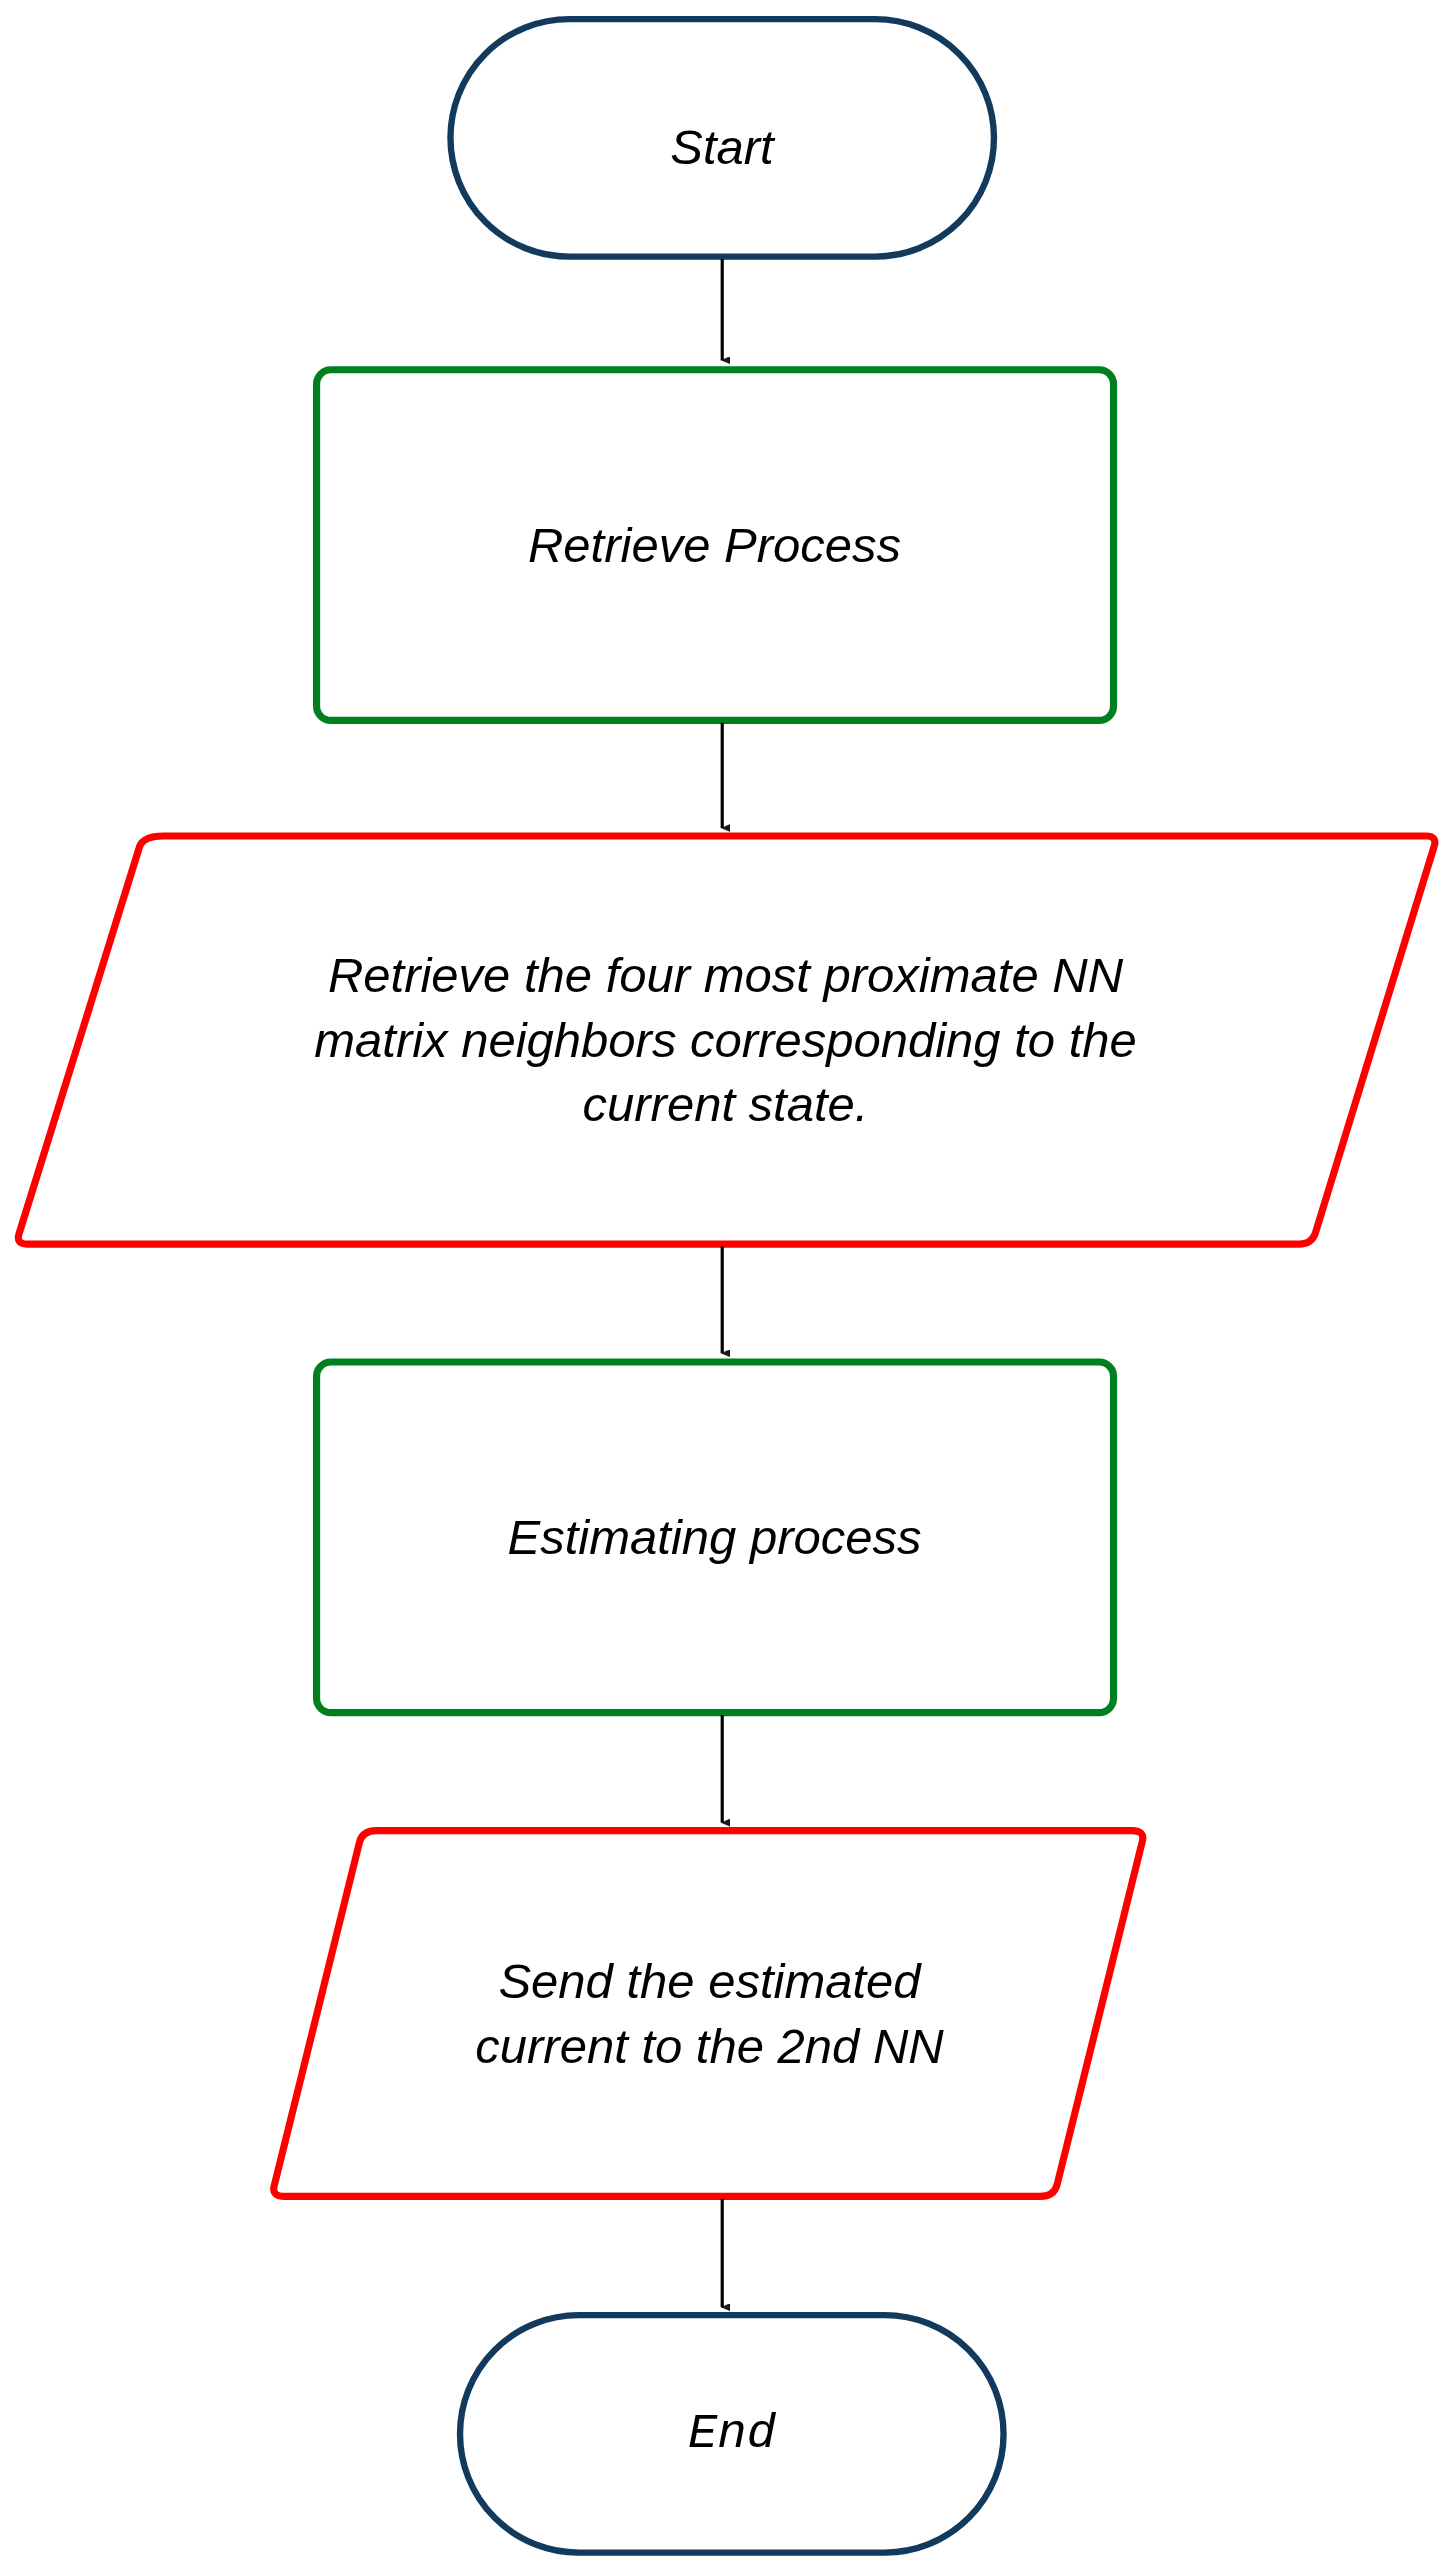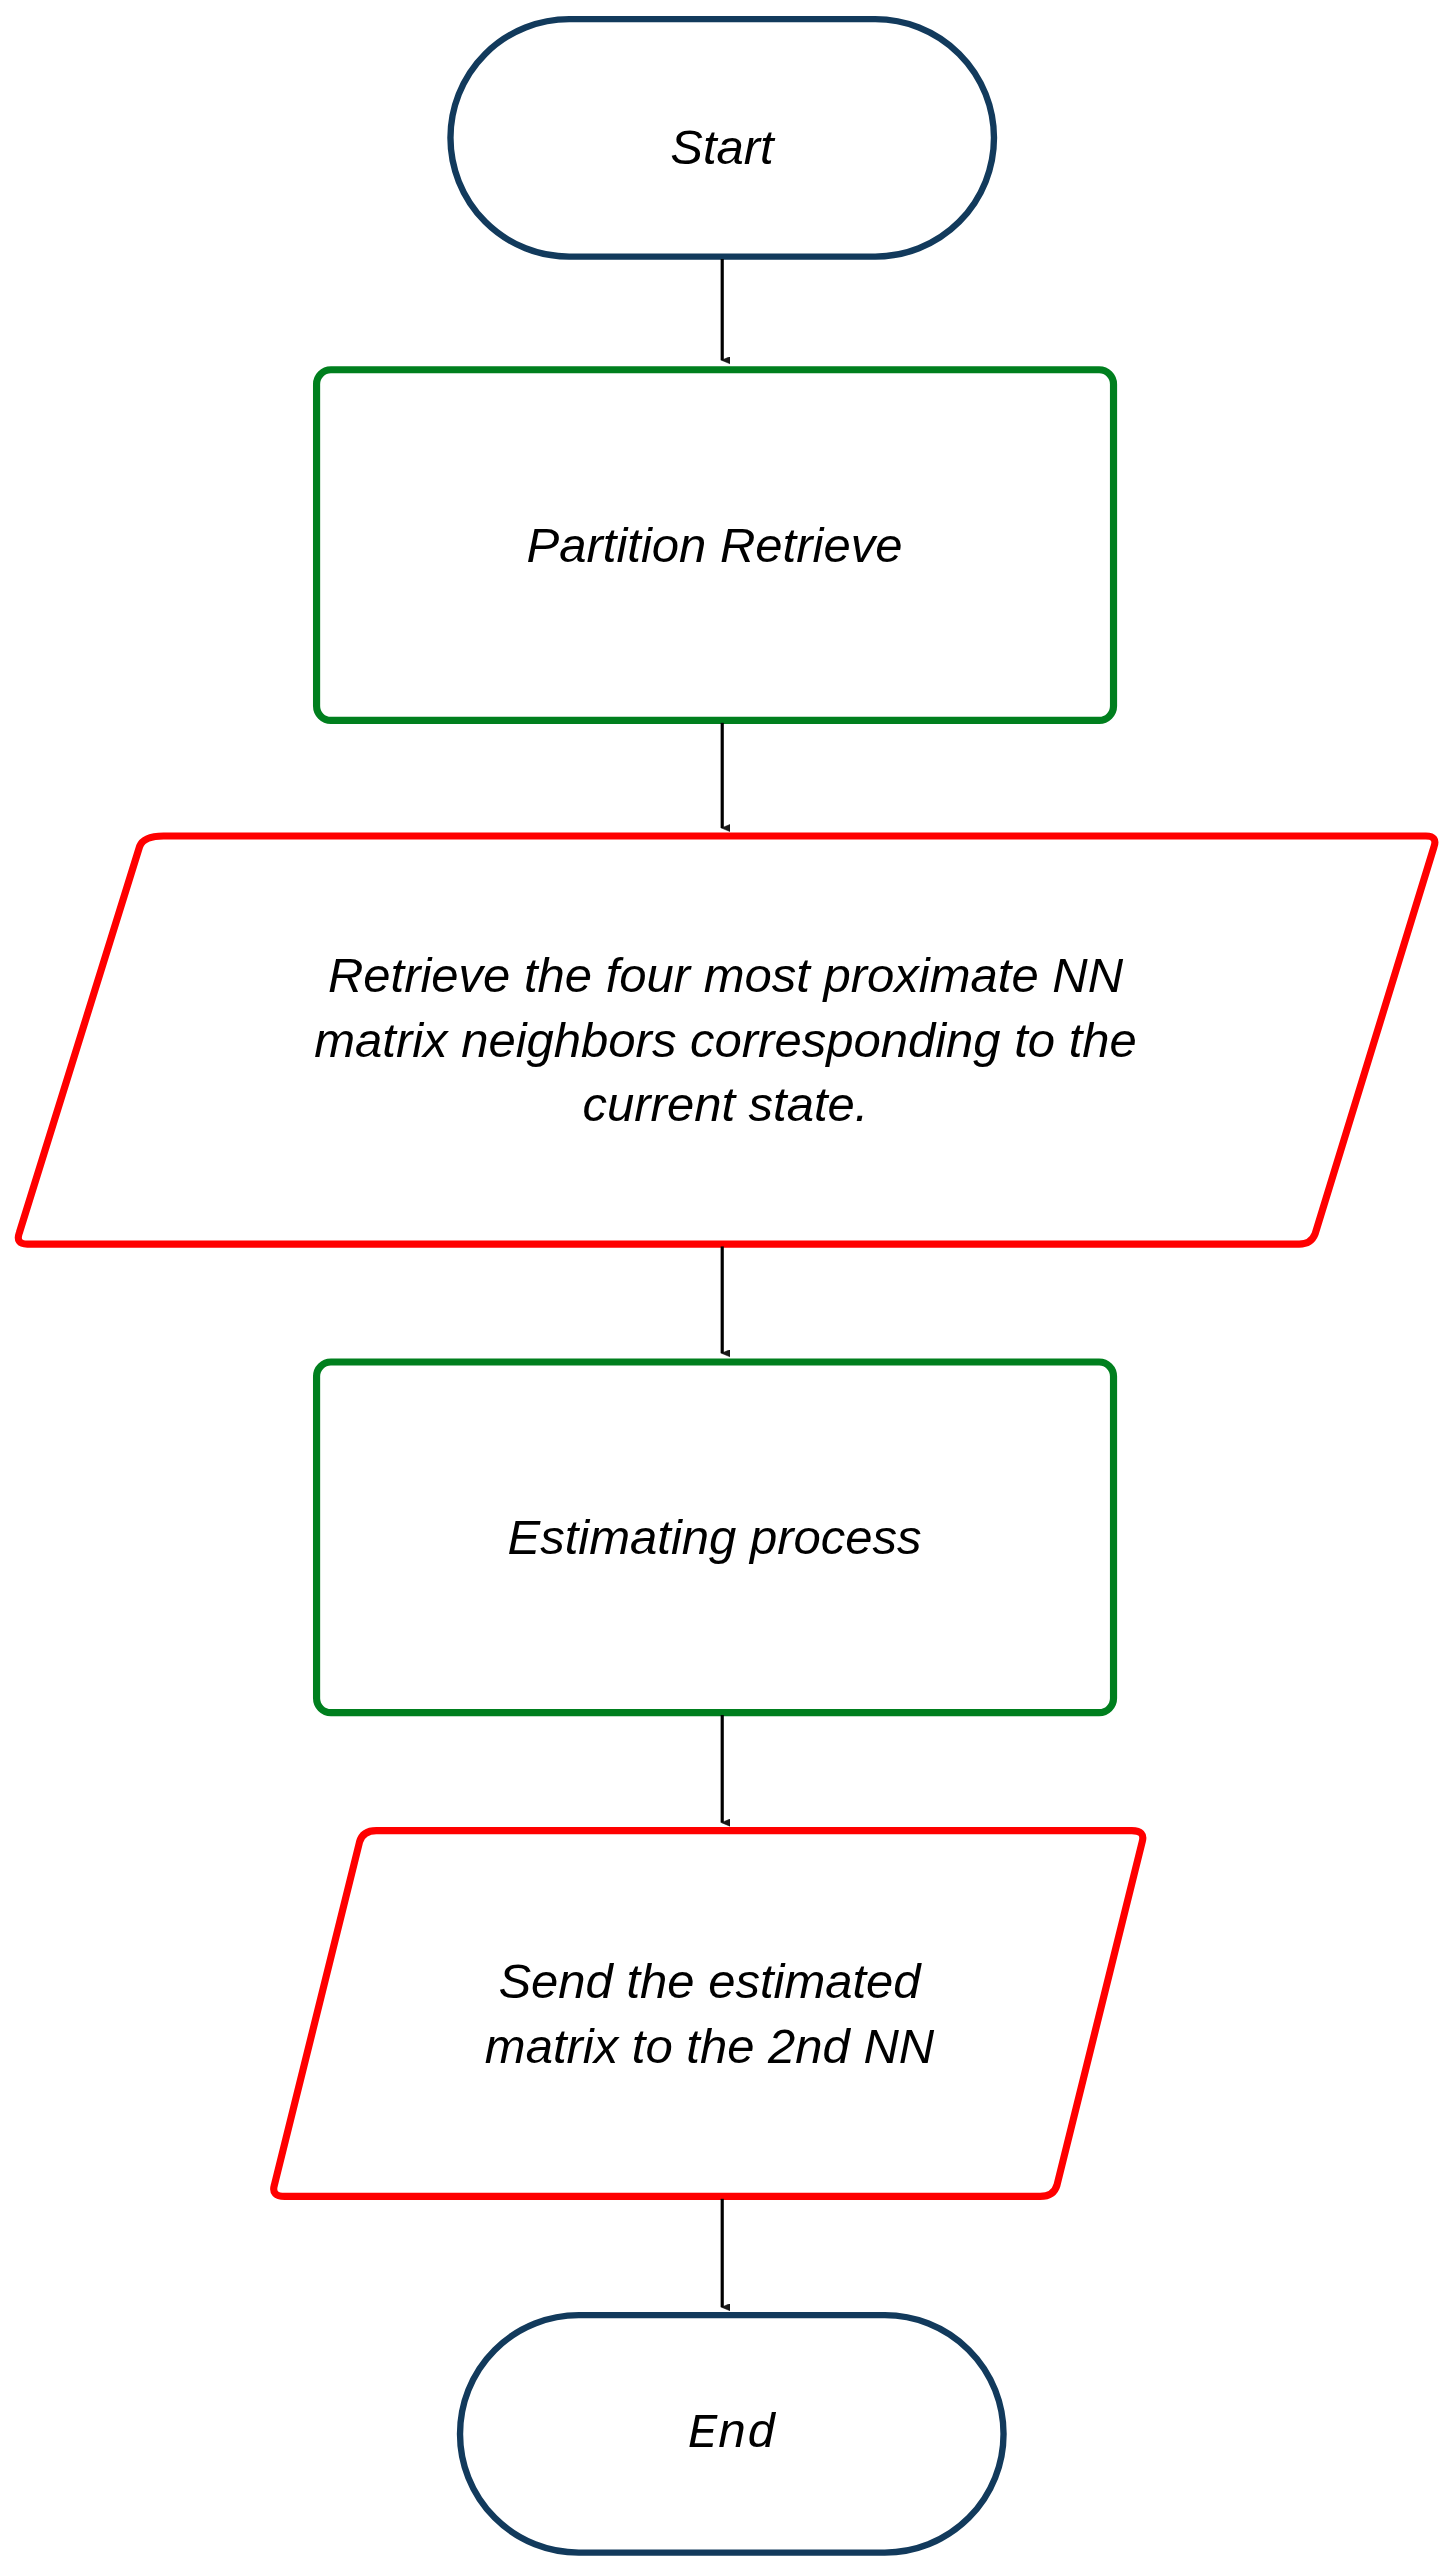--- a/index.html
+++ b/index.html
@@ -99,30 +99,30 @@
 
     <line x1="906" y1="1564" x2="906" y2="1698" stroke="#000000" stroke-width="4" marker-end="url(#arrowhead)"></line>
 
     <line x1="906" y1="2152" x2="906" y2="2287" stroke="#000000" stroke-width="4" marker-end="url(#arrowhead)"></line>
 
     <line x1="906" y1="2759" x2="906" y2="2895" stroke="#000000" stroke-width="4" marker-end="url(#arrowhead)"></line>
   </svg>
 
   <div class="node-label lbl-terminal" style="left:450px; top:28px; width:544px; height:238px;">Start</div>
 
-  <div class="node-label lbl-process" style="left:316px; top:370px; width:797px; height:351px;">Partition Retrieve</div>
+  <div class="node-label lbl-process" style="left:316px; top:370px; width:797px; height:351px;">Retrieve Process</div>
 
   <div class="node-label lbl-process" style="left:316px; top:1362px; width:797px; height:351px;">Estimating process</div>
 
   <div class="node-label lbl-io" style="left:96px; top:836px; width:1259px; height:408px;">Retrieve the four most proximate NN
 matrix neighbors corresponding to the
 current state.</div>
 
   <div class="node-label lbl-io" style="left:311px; top:1831px; width:797px; height:366px;">Send the estimated
-matrix to the 2nd NN</div>
+current to the 2nd NN</div>
 
   <div class="node-label lbl-terminal" style="left:460px; top:2315px; width:544px; height:238px;font-family:Liberation Mono, monospace;">End</div>
 
   <div class="hit" style="left:450px; top:19px; width:544px; height:238px;"></div>
   <div class="hit" style="left:316px; top:370px; width:797px; height:351px;"></div>
   <div class="hit" style="left:19px; top:836px; width:1419px; height:408px;"></div>
   <div class="hit" style="left:316px; top:1362px; width:797px; height:351px;"></div>
   <div class="hit" style="left:274px; top:1831px; width:871px; height:366px;"></div>
   <div class="hit" style="left:460px; top:2315px; width:544px; height:238px;"></div>
 

